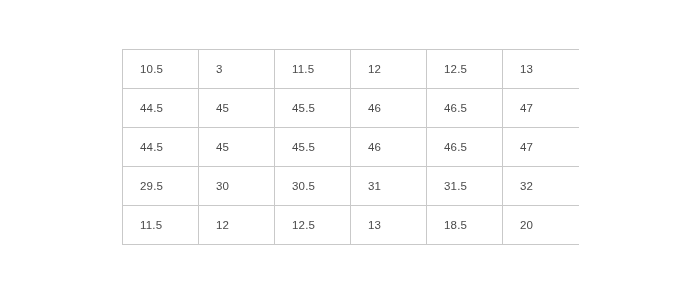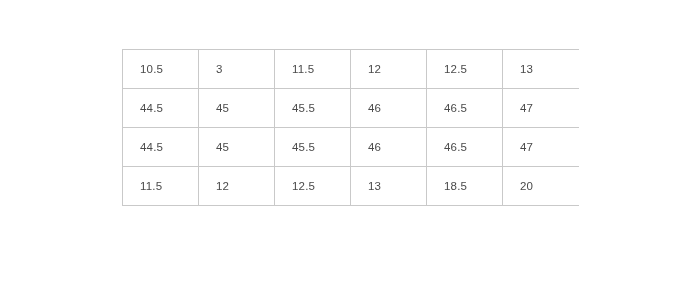--- a/index.html
+++ b/index.html
@@ -82,20 +82,28 @@
       </tr>
       <tr>
         <td>44.5</td>
         <td>45</td>
         <td>45.5</td>
         <td>46</td>
         <td>46.5</td>
         <td class="last-col">47</td>
       </tr>
       <tr>
+        <td>29.5</td>
+        <td>30</td>
+        <td>30.5</td>
+        <td>31</td>
+        <td>31.5</td>
+        <td class="last-col">32</td>
+      </tr>
+      <tr>
         <td>11.5</td>
         <td>12</td>
         <td>12.5</td>
         <td>13</td>
         <td>18.5</td>
         <td class="last-col">20</td>
       </tr>
     </tbody>
   </table>
 </div>

